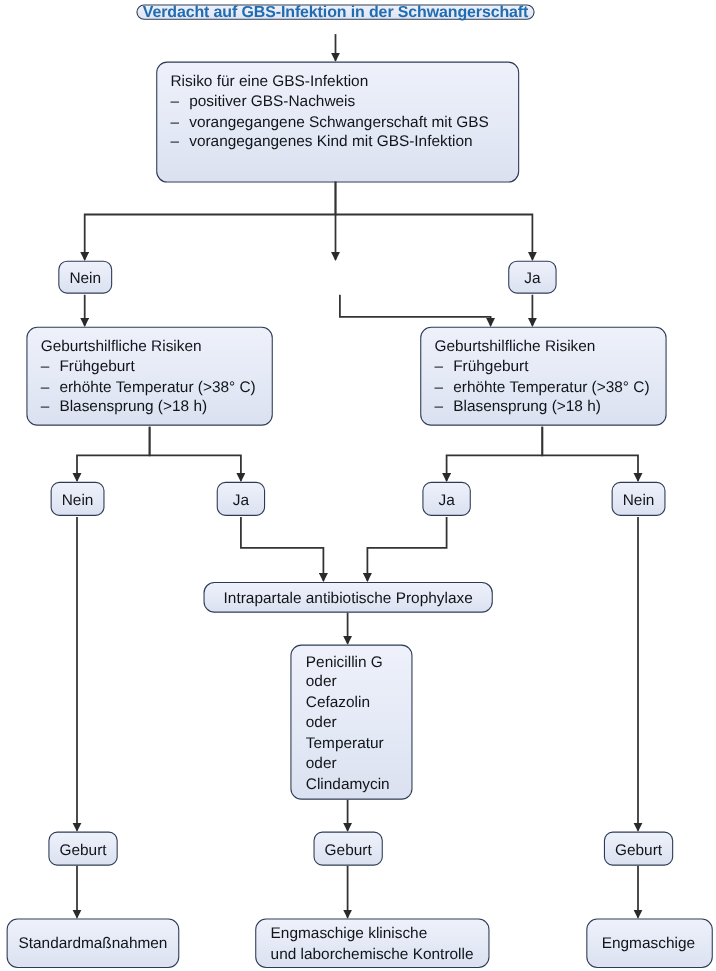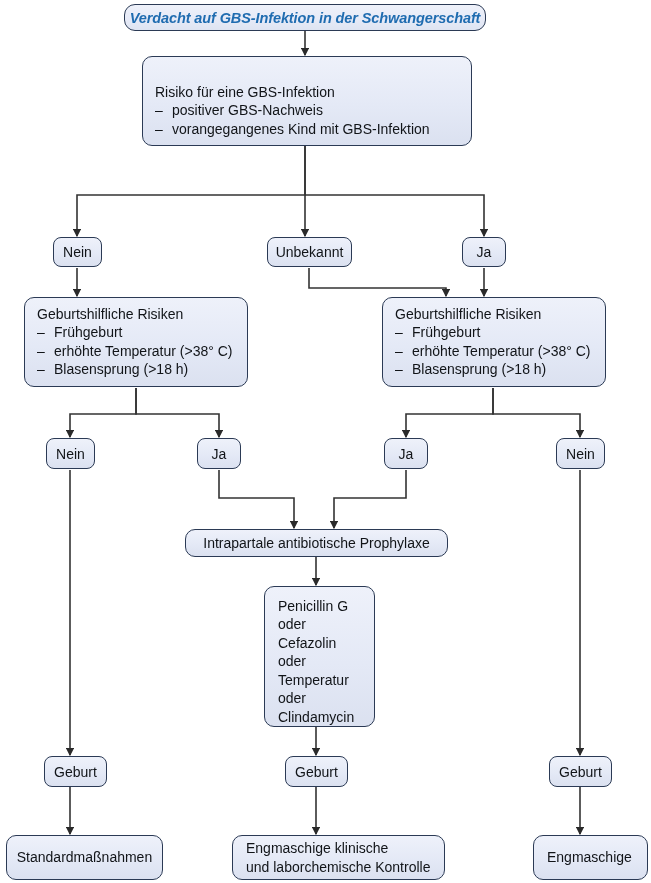--- a/index.html
+++ b/index.html
@@ -129,39 +129,37 @@
       <path d="M 316 557 L 316 585"></path>
       <path d="M 316 727 L 316 755"></path>
       <path d="M 70 470 L 70 755"></path>
       <path d="M 580 470 L 580 755"></path>
       <path d="M 70 787 L 70 834"></path>
       <path d="M 316 787 L 316 834"></path>
       <path d="M 580 787 L 580 834"></path>
     </g>
   </svg>
 
-  <div class="node node-title" style="left:124px; top:4px; width:362px; height:27px;font-style:italic;">
+  <div class="node node-title" style="left:124px; top:4px; width:362px; height:14px;">
     <span>Verdacht auf GBS-Infektion in der Schwangerschaft</span>
   </div>
 
-  <div class="node node-box" style="left:142px; top:56px; width:330px; height:90px;align-items:flex-end;">
+  <div class="node node-box" style="left:142px; top:56px; width:330px; height:110px;">
     <div class="inner">
       <span class="blk-head">Risiko für eine GBS-Infektion</span>
       <ul class="bullets">
         <li>positiver GBS-Nachweis</li>
+        <li>vorangegangene Schwangerschaft mit GBS</li>
         <li>vorangegangenes Kind mit GBS-Infektion</li>
       </ul>
     </div>
   </div>
 
   <div class="node node-pill" style="left:53px; top:237px; width:49px; height:30px;">
     <span>Nein</span>
-  </div>
-  <div class="node node-pill" style="left:267px; top:237px; width:85px; height:30px;">
-    <span>Unbekannt</span>
   </div>
   <div class="node node-pill" style="left:462px; top:237px; width:44px; height:30px;">
     <span>Ja</span>
   </div>
 
   <div class="node node-box" style="left:24px; top:297px; width:224px; height:90px;">
     <div class="inner">
       <span class="blk-head">Geburtshilfliche Risiken</span>
       <ul class="bullets">
         <li>Frühgeburt</li>
@@ -192,21 +190,21 @@
     <span>Ja</span>
   </div>
   <div class="node node-pill" style="left:556px; top:438px; width:49px; height:31px;">
     <span>Nein</span>
   </div>
 
   <div class="node node-wide" style="left:185px; top:529px; width:263px; height:28px;">
     <span>Intrapartale antibiotische Prophylaxe</span>
   </div>
 
-  <div class="node node-left" style="left:264px; top:586px; width:111px; height:141px;align-items:flex-end;">
+  <div class="node node-left" style="left:264px; top:586px; width:111px; height:141px;">
     <div class="inner">
       <span class="stack-line">Penicillin G</span>
       <span class="stack-line">oder</span>
       <span class="stack-line">Cefazolin</span>
       <span class="stack-line">oder</span>
       <span class="stack-line">Temperatur</span>
       <span class="stack-line">oder</span>
       <span class="stack-line">Clindamycin</span>
     </div>
   </div>

